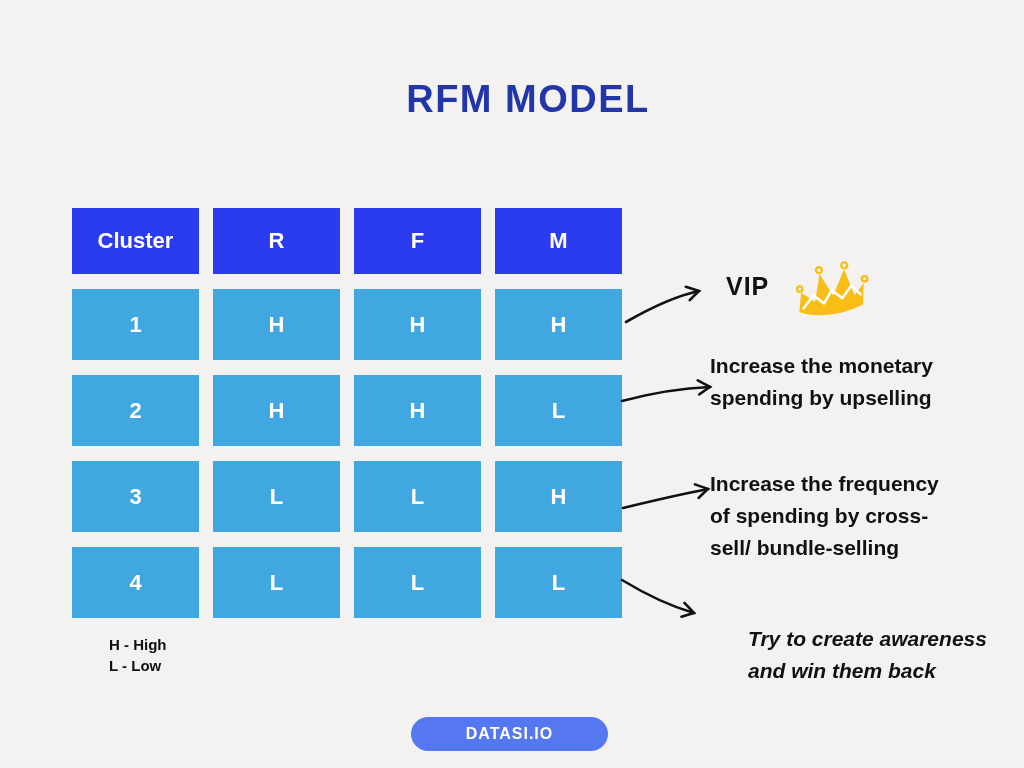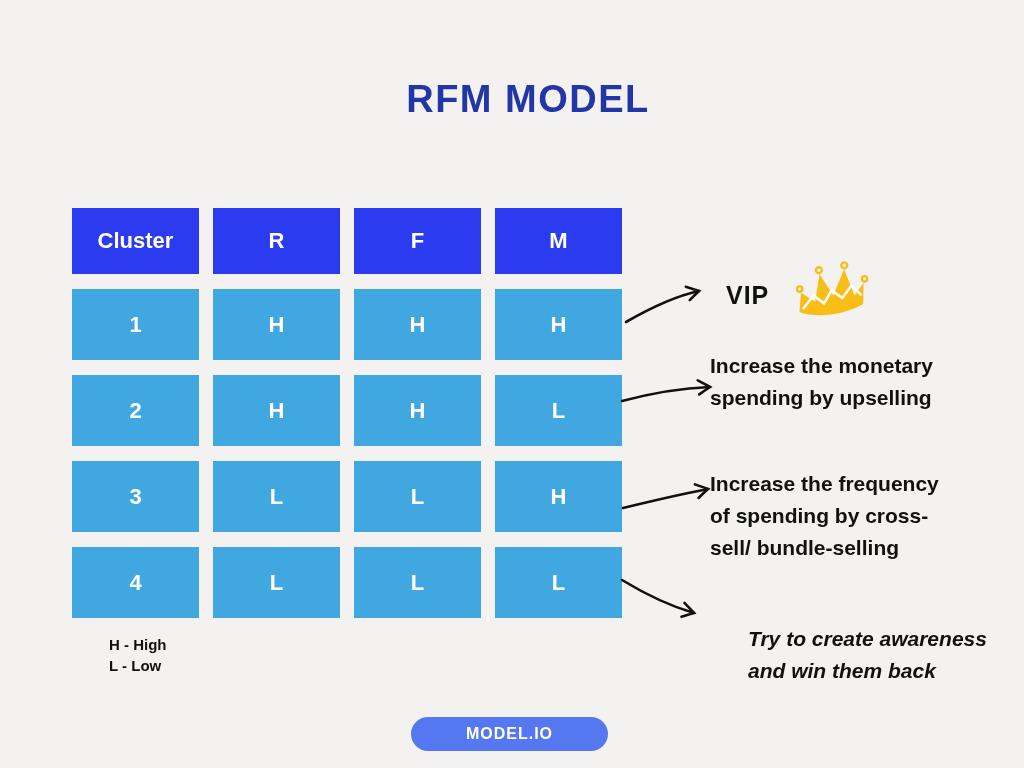--- a/index.html
+++ b/index.html
@@ -38,21 +38,21 @@
     position:absolute;left:72px;top:634px;
     font-size:15px;font-weight:700;color:#111;line-height:21px;margin-left:37px;
   }
   
   .ann{
     position:absolute;color:#111;font-weight:700;
     font-size:21px;line-height:32px;white-space:pre-line;
   }
   .ann-vip{
     position:absolute;left:726px;top:272px;
-    display:flex;align-items:center;gap:18px;
+    display:flex;align-items:flex-start;gap:18px;
     color:#111;font-weight:800;font-size:25px;letter-spacing:1px;
   }
   .ann2{left:710px;top:350px;width:300px;}
   .ann3{left:710px;top:468px;width:300px;}
   .ann4{left:748px;top:623px;width:310px;font-style:italic;}
   
   .arrows{
     position:absolute;left:0;top:0;width:1024px;height:768px;
     pointer-events:none;
   }
@@ -133,16 +133,16 @@
 
   <div class="ann ann3">Increase the frequency
 of spending by cross-
 sell/ bundle-selling</div>
   <div class="ann ann2">Increase the monetary
 spending by upselling</div>
   <div class="ann ann4">Try to create awareness
 and win them back</div>
 
   <div class="badge">
-    <span>MODEL.IO</span>
+    <span>DATASI.IO</span>
   </div>
 
 </div>
 
 </body></html>

